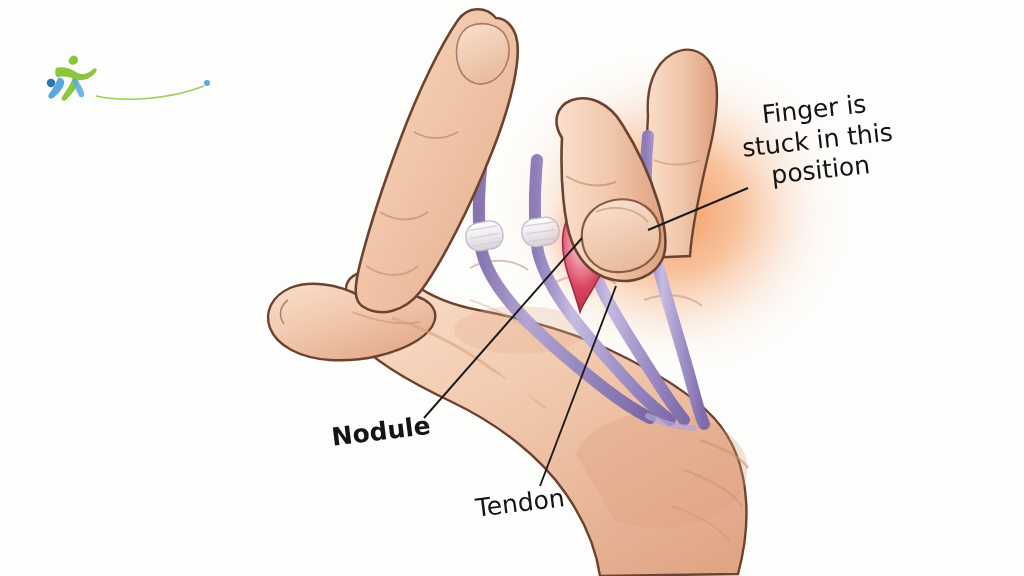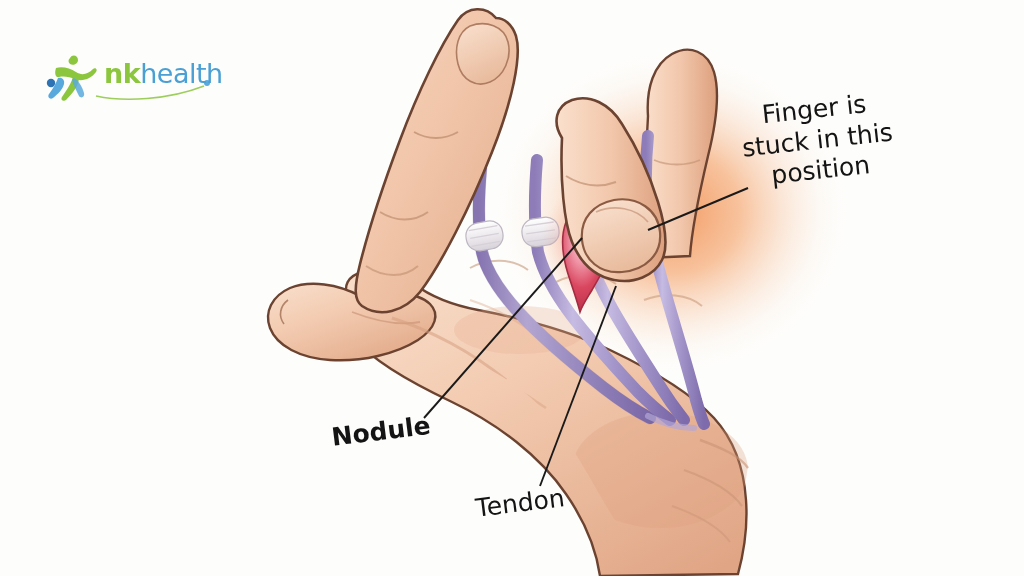--- a/index.html
+++ b/index.html
@@ -323,23 +323,20 @@
 
       <path d="M14,26 C18,25 21,28 20,32 C19,37 14,42 9,46
                C6,48 3,45 5,42 C9,37 12,31 14,26 Z" fill="#5aa9dd"></path>
       <path d="M30,26 C34,28 38,34 40,41 C41,45 37,47 35,44
                C32,38 29,32 28,28 Z" fill="#5aa9dd" opacity="0.85"></path>
       <circle cx="7" cy="31" r="4.2" fill="#2e74b5"></circle>
 
       <path d="M52,44 C80,50 124,48 160,34" fill="none" stroke="#8cc63e" stroke-width="1.6" opacity="0.85"></path>
       <circle cx="163" cy="31" r="3" fill="#5aa9dd"></circle>
     </svg>
-    <div id="logo-text">
-      <span class="logo-nk">nk</span><span class="logo-health">health</span>
-    </div>
   </div>
 
   <div class="annot" id="label-finger-stuck">Finger is
 stuck in this
 position</div>
 
   <div class="annot" id="label-nodule">Nodule</div>
 
   <div class="annot" id="label-tendon">Tendon</div>
 

